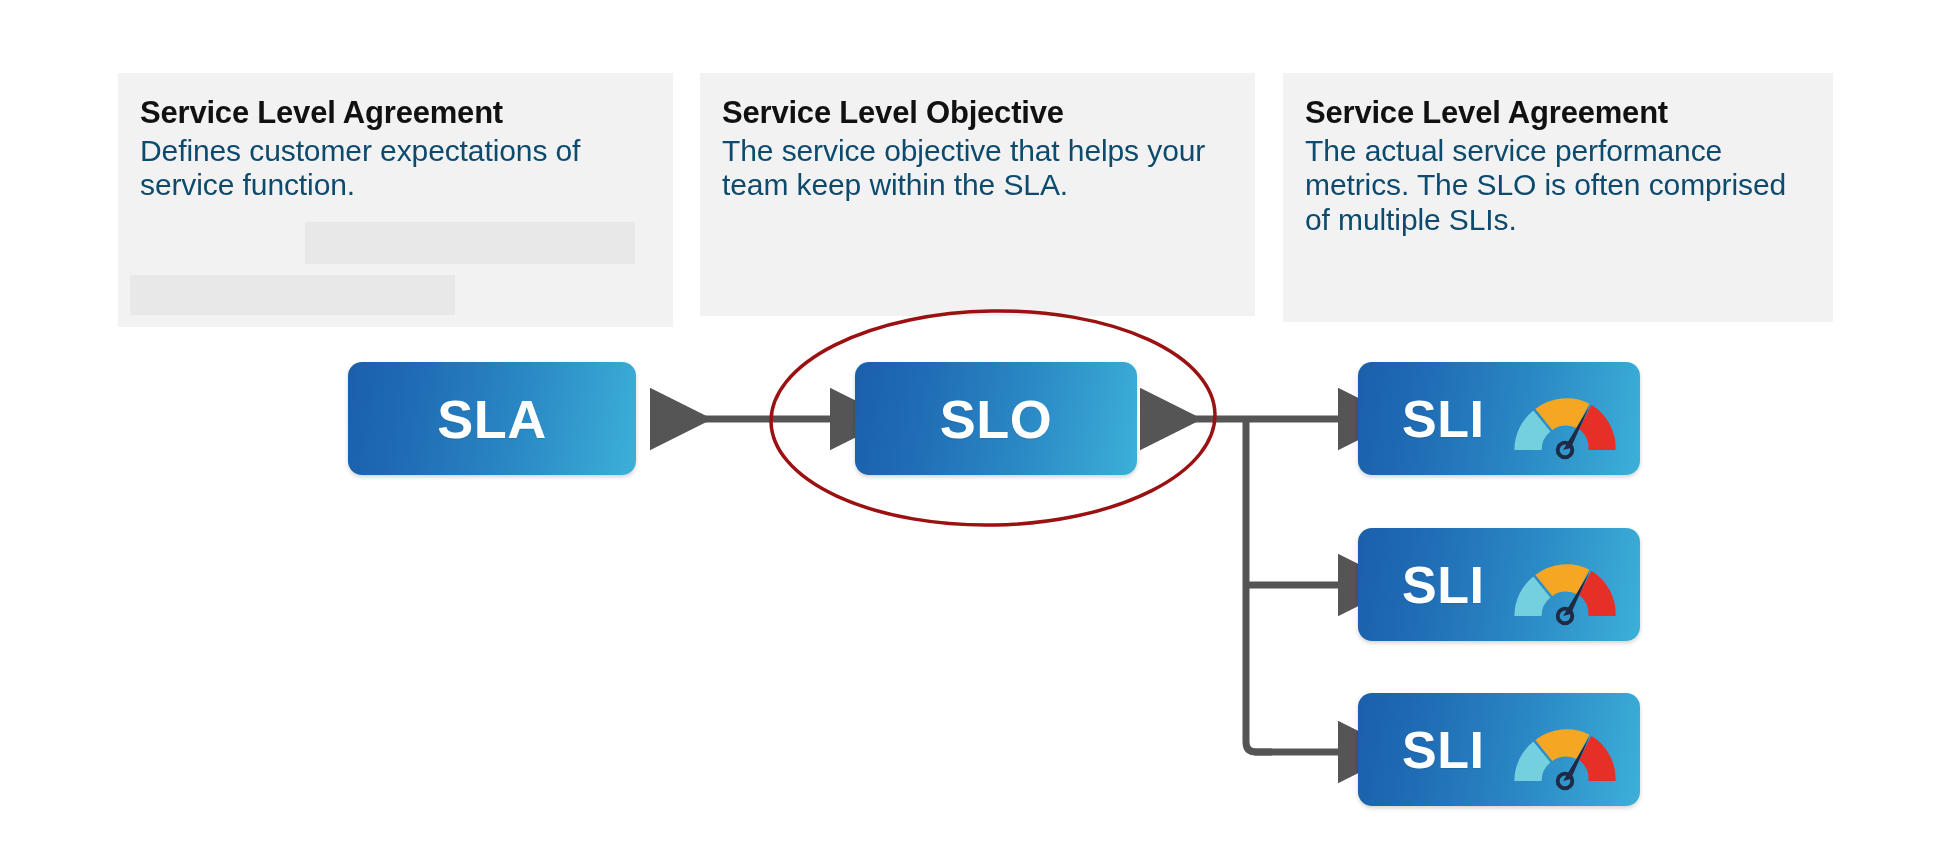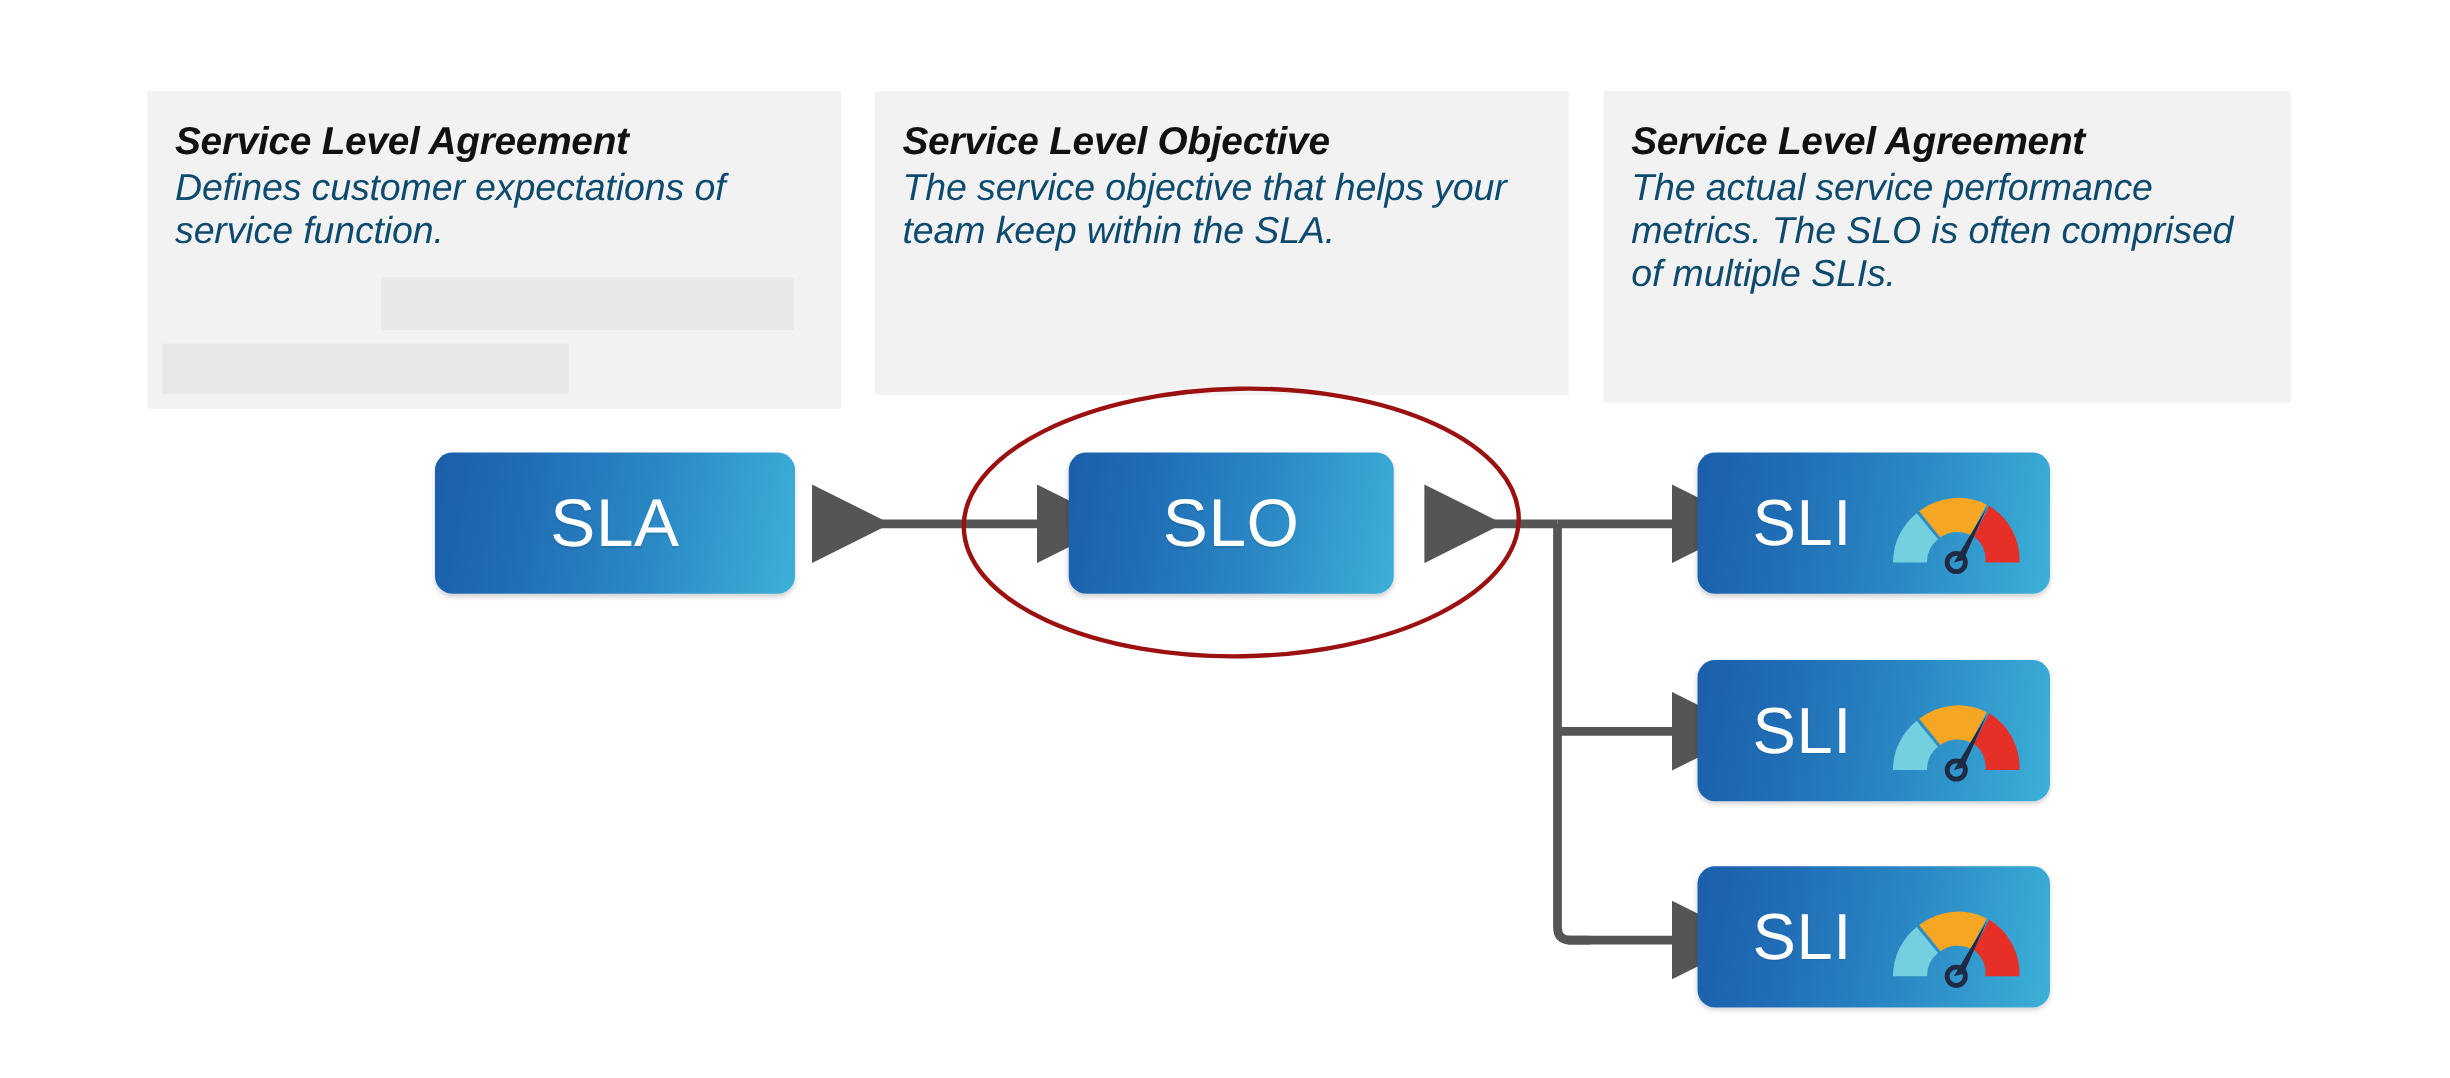--- a/index.html
+++ b/index.html
@@ -17,21 +17,20 @@
     background: #ffffff;
     overflow: hidden;
   }
 
   
   .card {
     position: absolute;
     background: #f2f2f2;
     box-sizing: border-box;
     padding: 22px 26px 18px 22px;
-    font-style: italic;
   }
   .card-title {
     font-size: 31px;
     font-weight: bold;
     color: #111111;
     line-height: 1.18;
     letter-spacing: -0.2px;
     margin: 0 0 2px 0;
   }
   .card-body {
@@ -52,21 +51,21 @@
     position: absolute;
     border-radius: 14px;
     background: linear-gradient(100deg, #1b5faa 0%, #1f6bb4 22%, #2a87c4 58%, #3cb0d8 100%);
     box-shadow: 0 2px 4px rgba(0,0,0,0.18);
     display: flex;
     align-items: center;
     box-sizing: border-box;
   }
   .flowbox .label {
     color: #ffffff;
-    font-weight: normal;
+    font-weight: bold;
     font-size: 54px;
     letter-spacing: 0.5px;
     line-height: 1;
     text-shadow: 0 1px 1px rgba(0,0,0,0.10);
   }
   #box-sla { justify-content: center; }
   #box-slo { justify-content: center; }
   .sli-box {
     padding-left: 44px;
     justify-content: flex-start;
@@ -156,21 +155,21 @@
     
     <g>
       <ellipse cx="993" cy="418" rx="222" ry="107" fill="none" stroke="#9b1111" stroke-width="3.5" transform="rotate(-1 993 418)"></ellipse>
     </g>
   </svg>
 
   <div class="flowbox" id="box-sla" style="left:348px; top:362px; width:288px; height:113px;">
     <span class="label">SLA</span>
   </div>
 
-  <div class="flowbox" id="box-slo" style="left:855px; top:362px; width:260px; height:113px;">
+  <div class="flowbox" id="box-slo" style="left:855px; top:362px; width:282px; height:113px;">
     <span class="label">SLO</span>
   </div>
 
   <div class="flowbox sli-box" id="box-sli-1" style="left:1358px; top:362px; width:282px; height:113px;">
     <span class="label">SLI</span>
     <svg class="gauge" viewBox="0 0 120 76">
       <path d="M8,66 A52,52 0 0,1 27.5,25.5 L45,47 A24,24 0 0,0 36,66 Z" fill="#74d0df"></path>
       <path d="M29.5,24 A52,52 0 0,1 85,18.5 L72,43.5 A24,24 0 0,0 47,45.5 Z" fill="#f5a623"></path>
       <path d="M87,19.5 A52,52 0 0,1 112,66 L84,66 A24,24 0 0,0 74.5,44.5 Z" fill="#e63027"></path>
       <path d="M58,66 L60.5,62 L85,21 L66,64 Z" fill="#1f2a44"></path>

